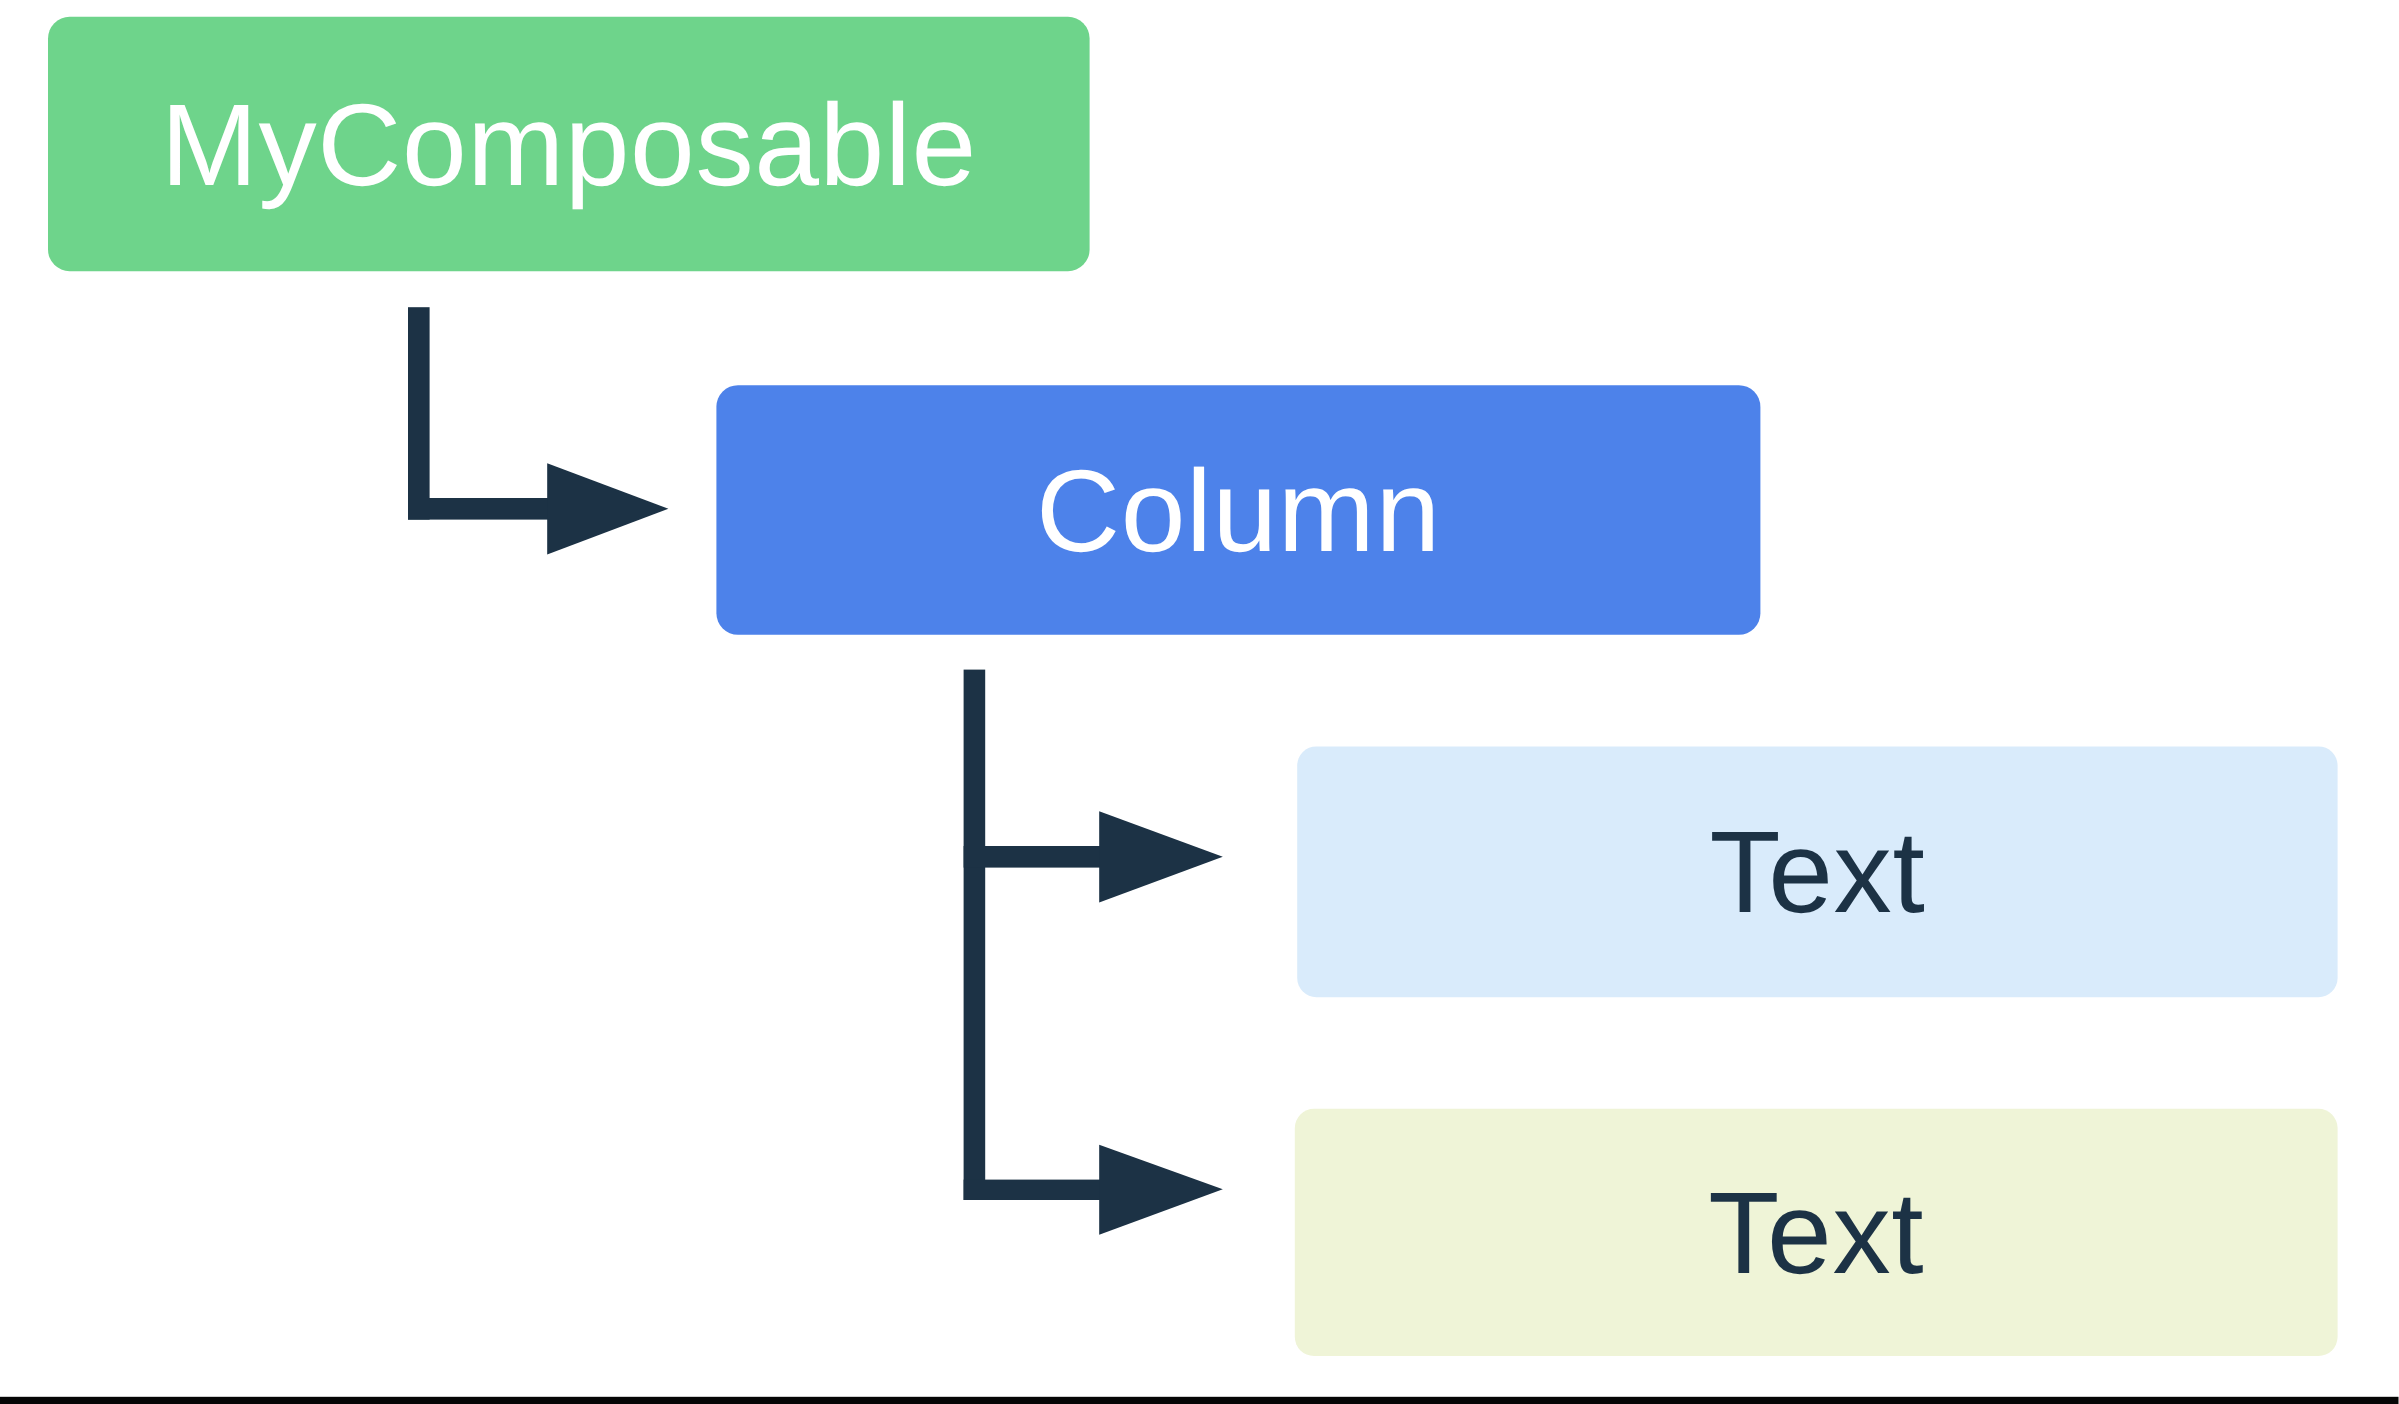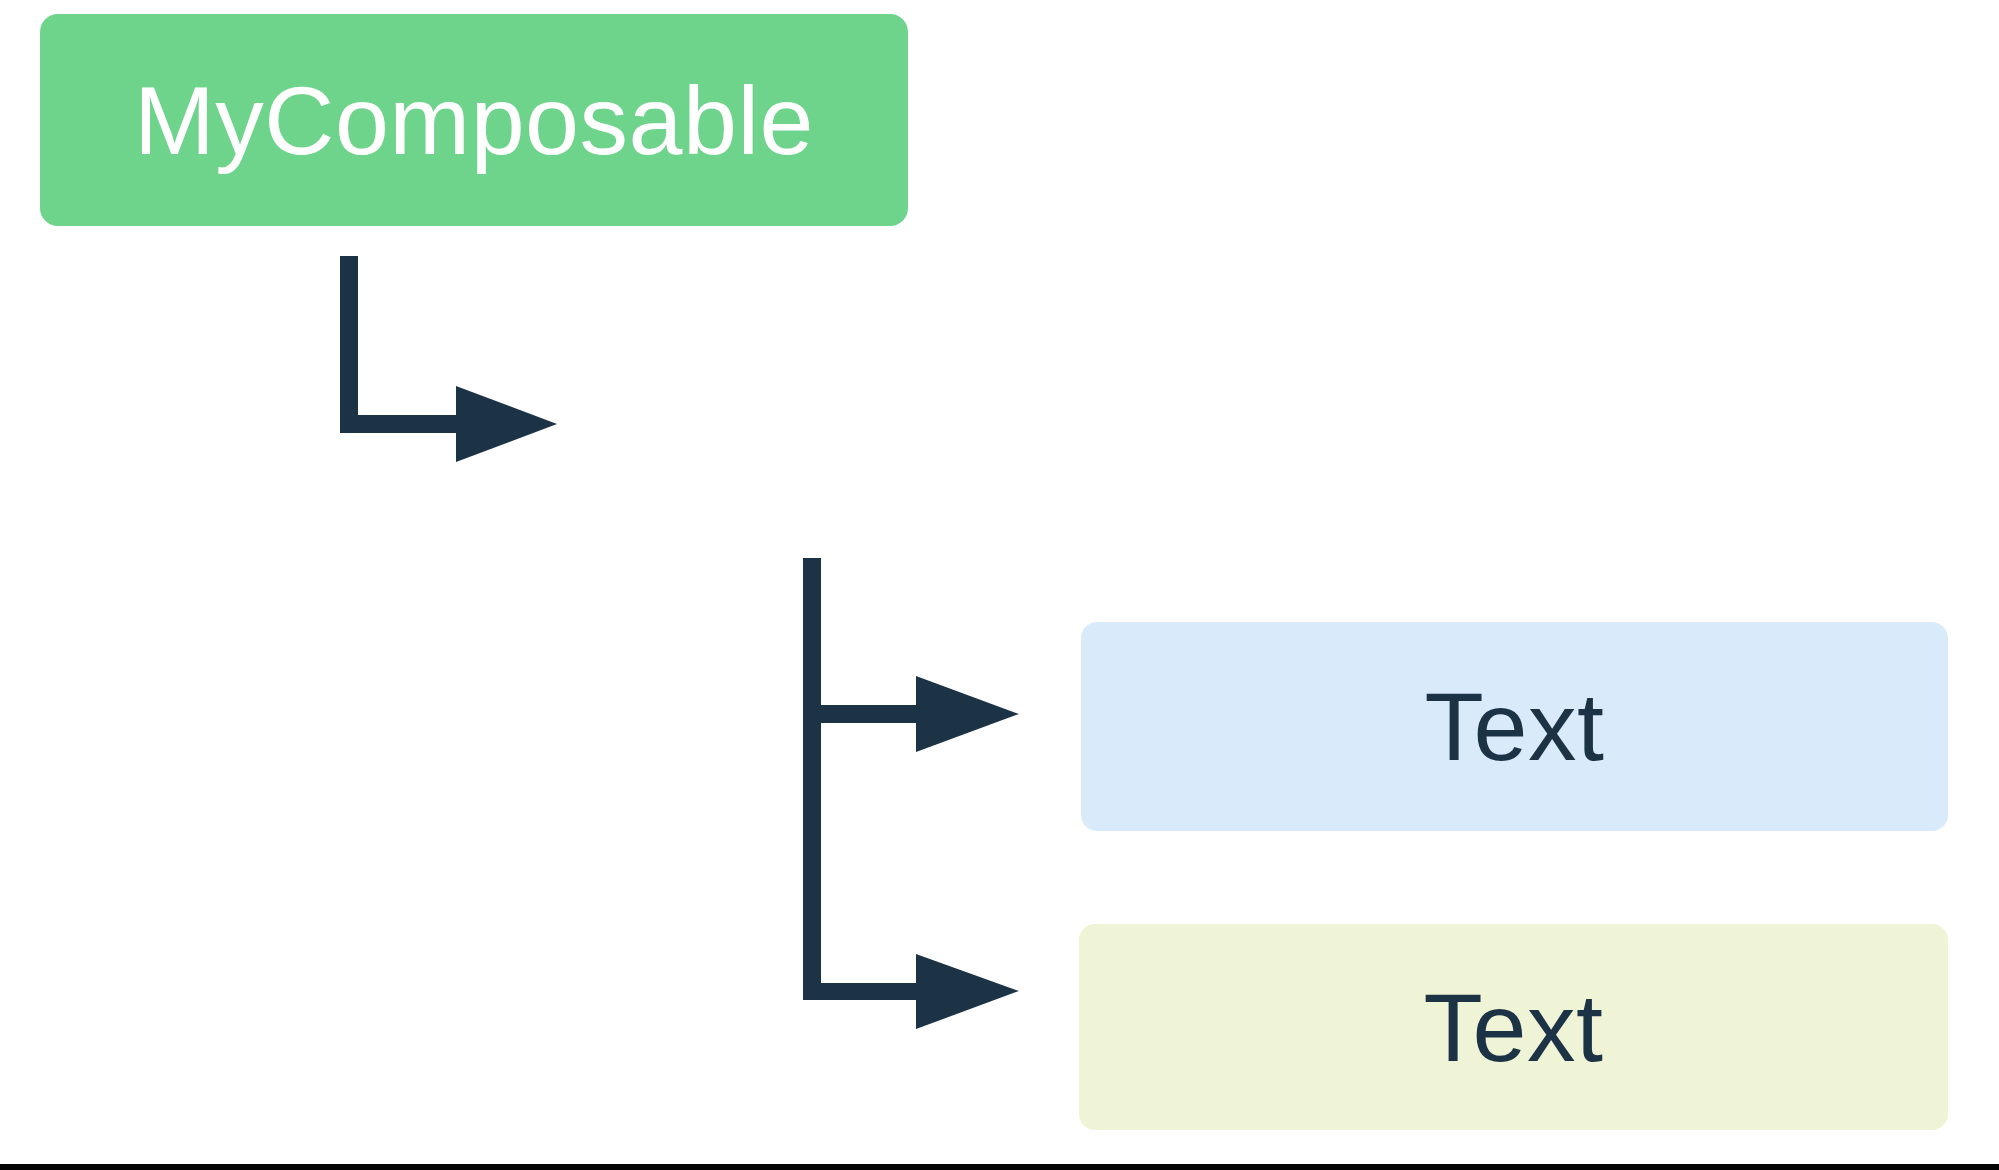--- a/index.html
+++ b/index.html
@@ -47,20 +47,23 @@
 </style>
 </head>
 <body>
 
 <div class="canvas">
 
   <div class="node node-root" style="background-color: rgb(110, 212, 139); color: rgb(255, 255, 255);">
     <span>MyComposable</span>
   </div>
 
+  <div class="node node-column" style="background-color: rgb(77, 130, 234); color: rgb(255, 255, 255);">
+    <span>Column</span>
+  </div>
 
   <div class="node node-text1" style="background-color: rgb(217, 235, 251); color: rgb(28, 50, 69);">
     <span>Text</span>
   </div>
 
   <div class="node node-text2" style="background-color: rgb(239, 244, 215); color: rgb(28, 50, 69);">
     <span>Text</span>
   </div>
 
   <svg class="arrows-layer" viewBox="0 0 1999 1170" xmlns="http://www.w3.org/2000/svg">

